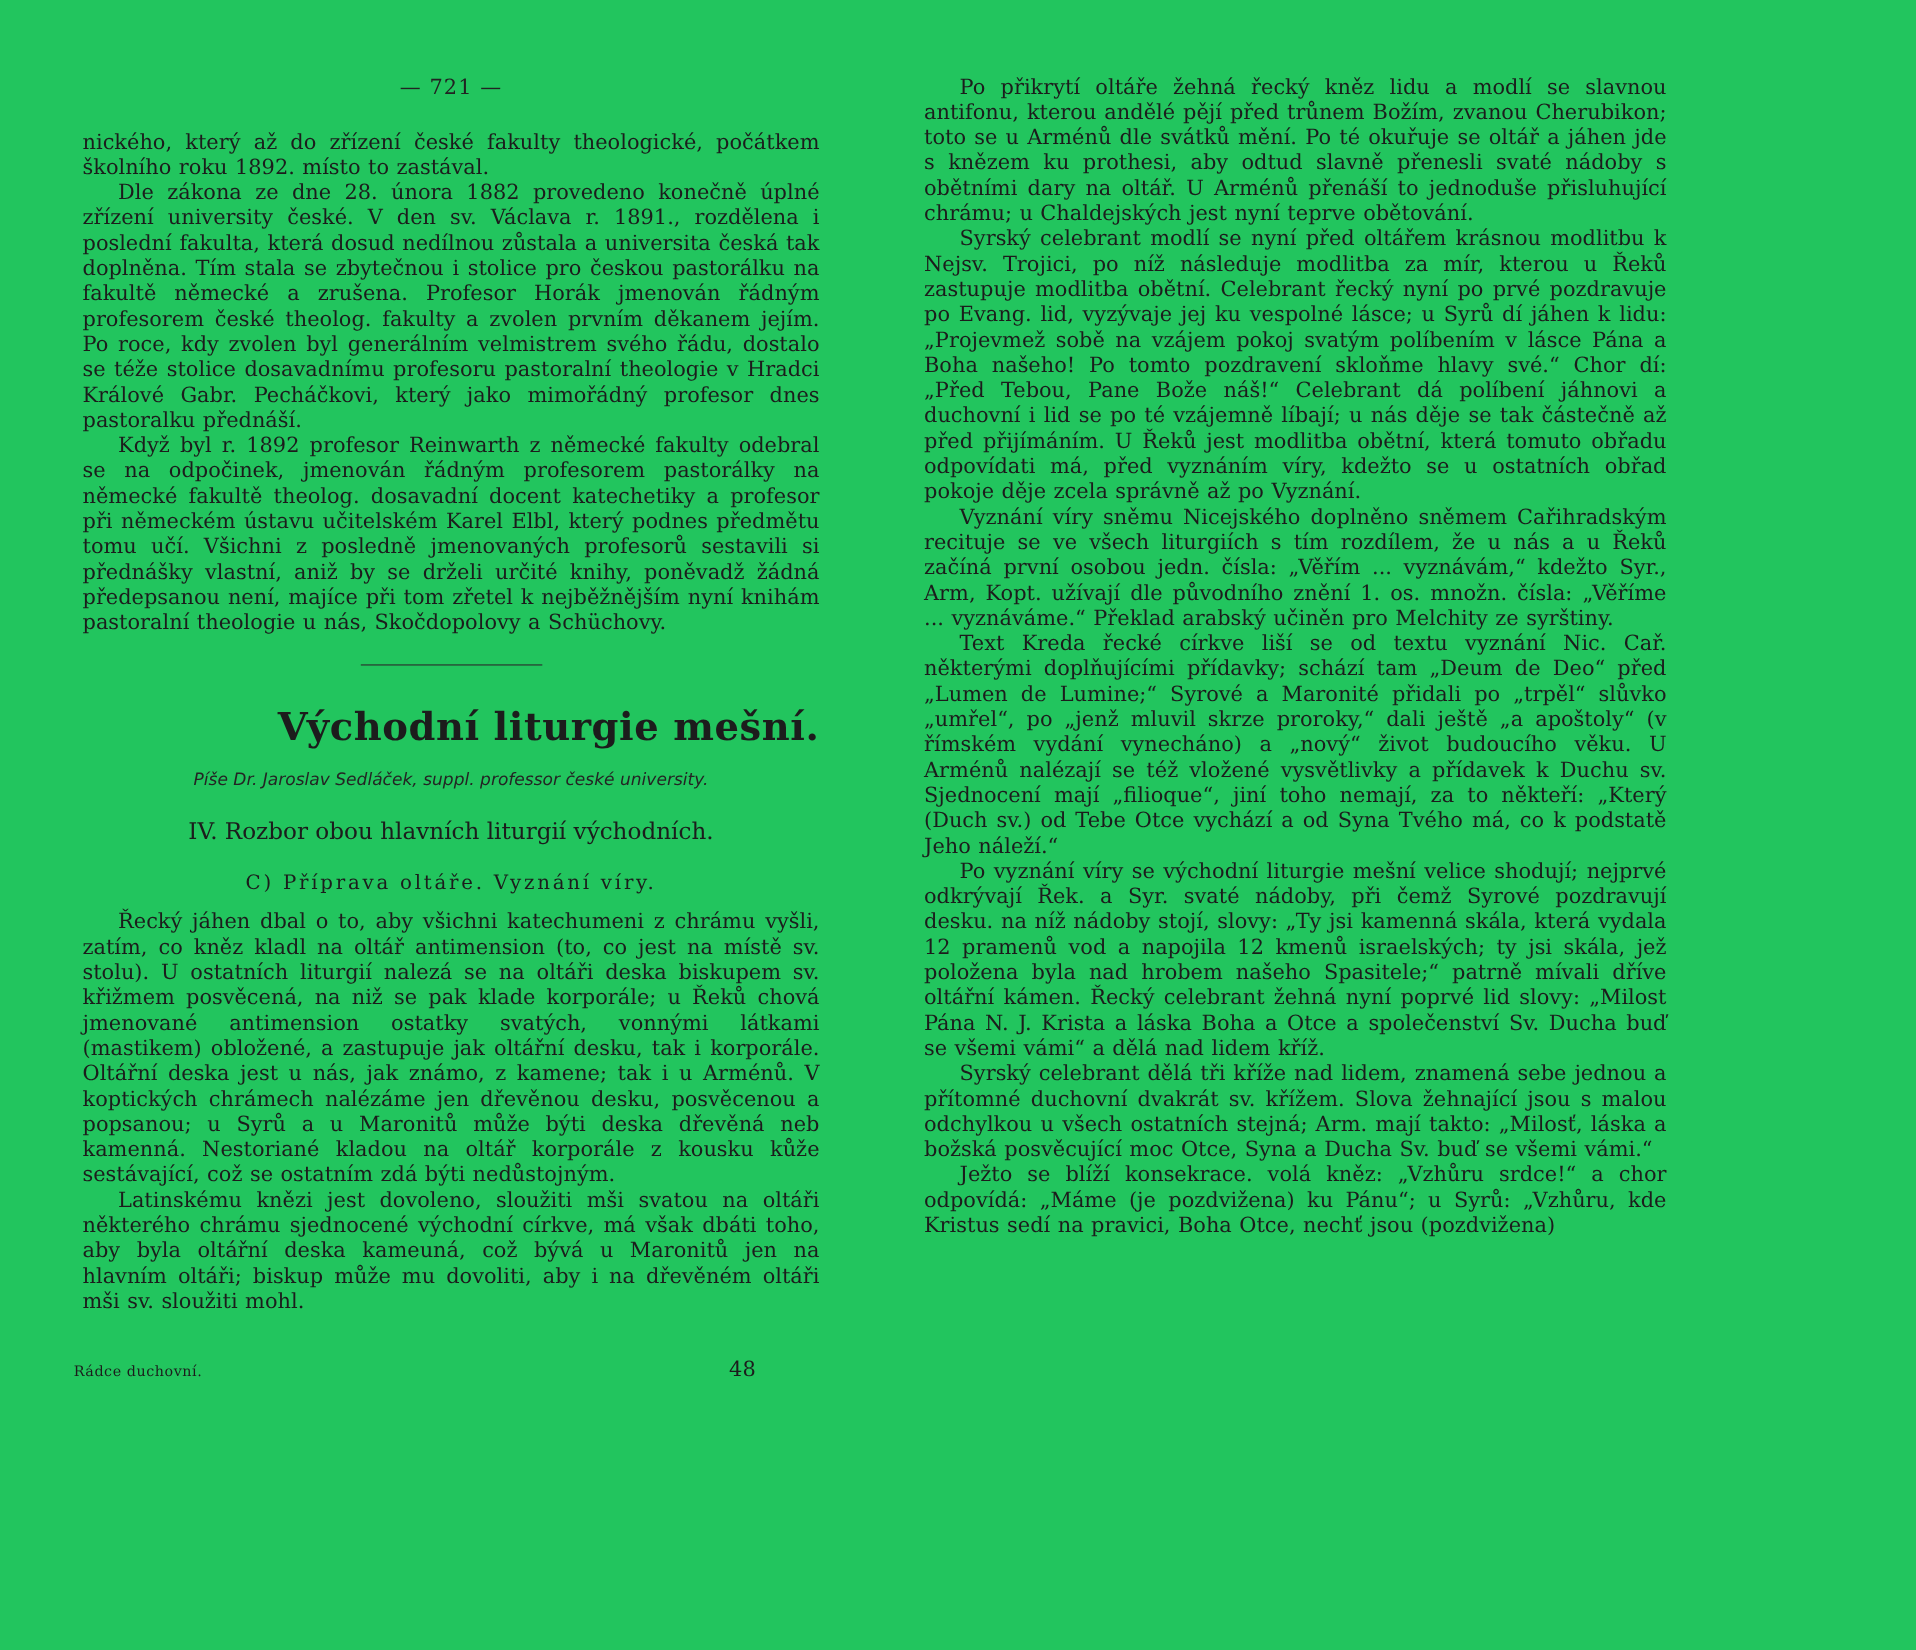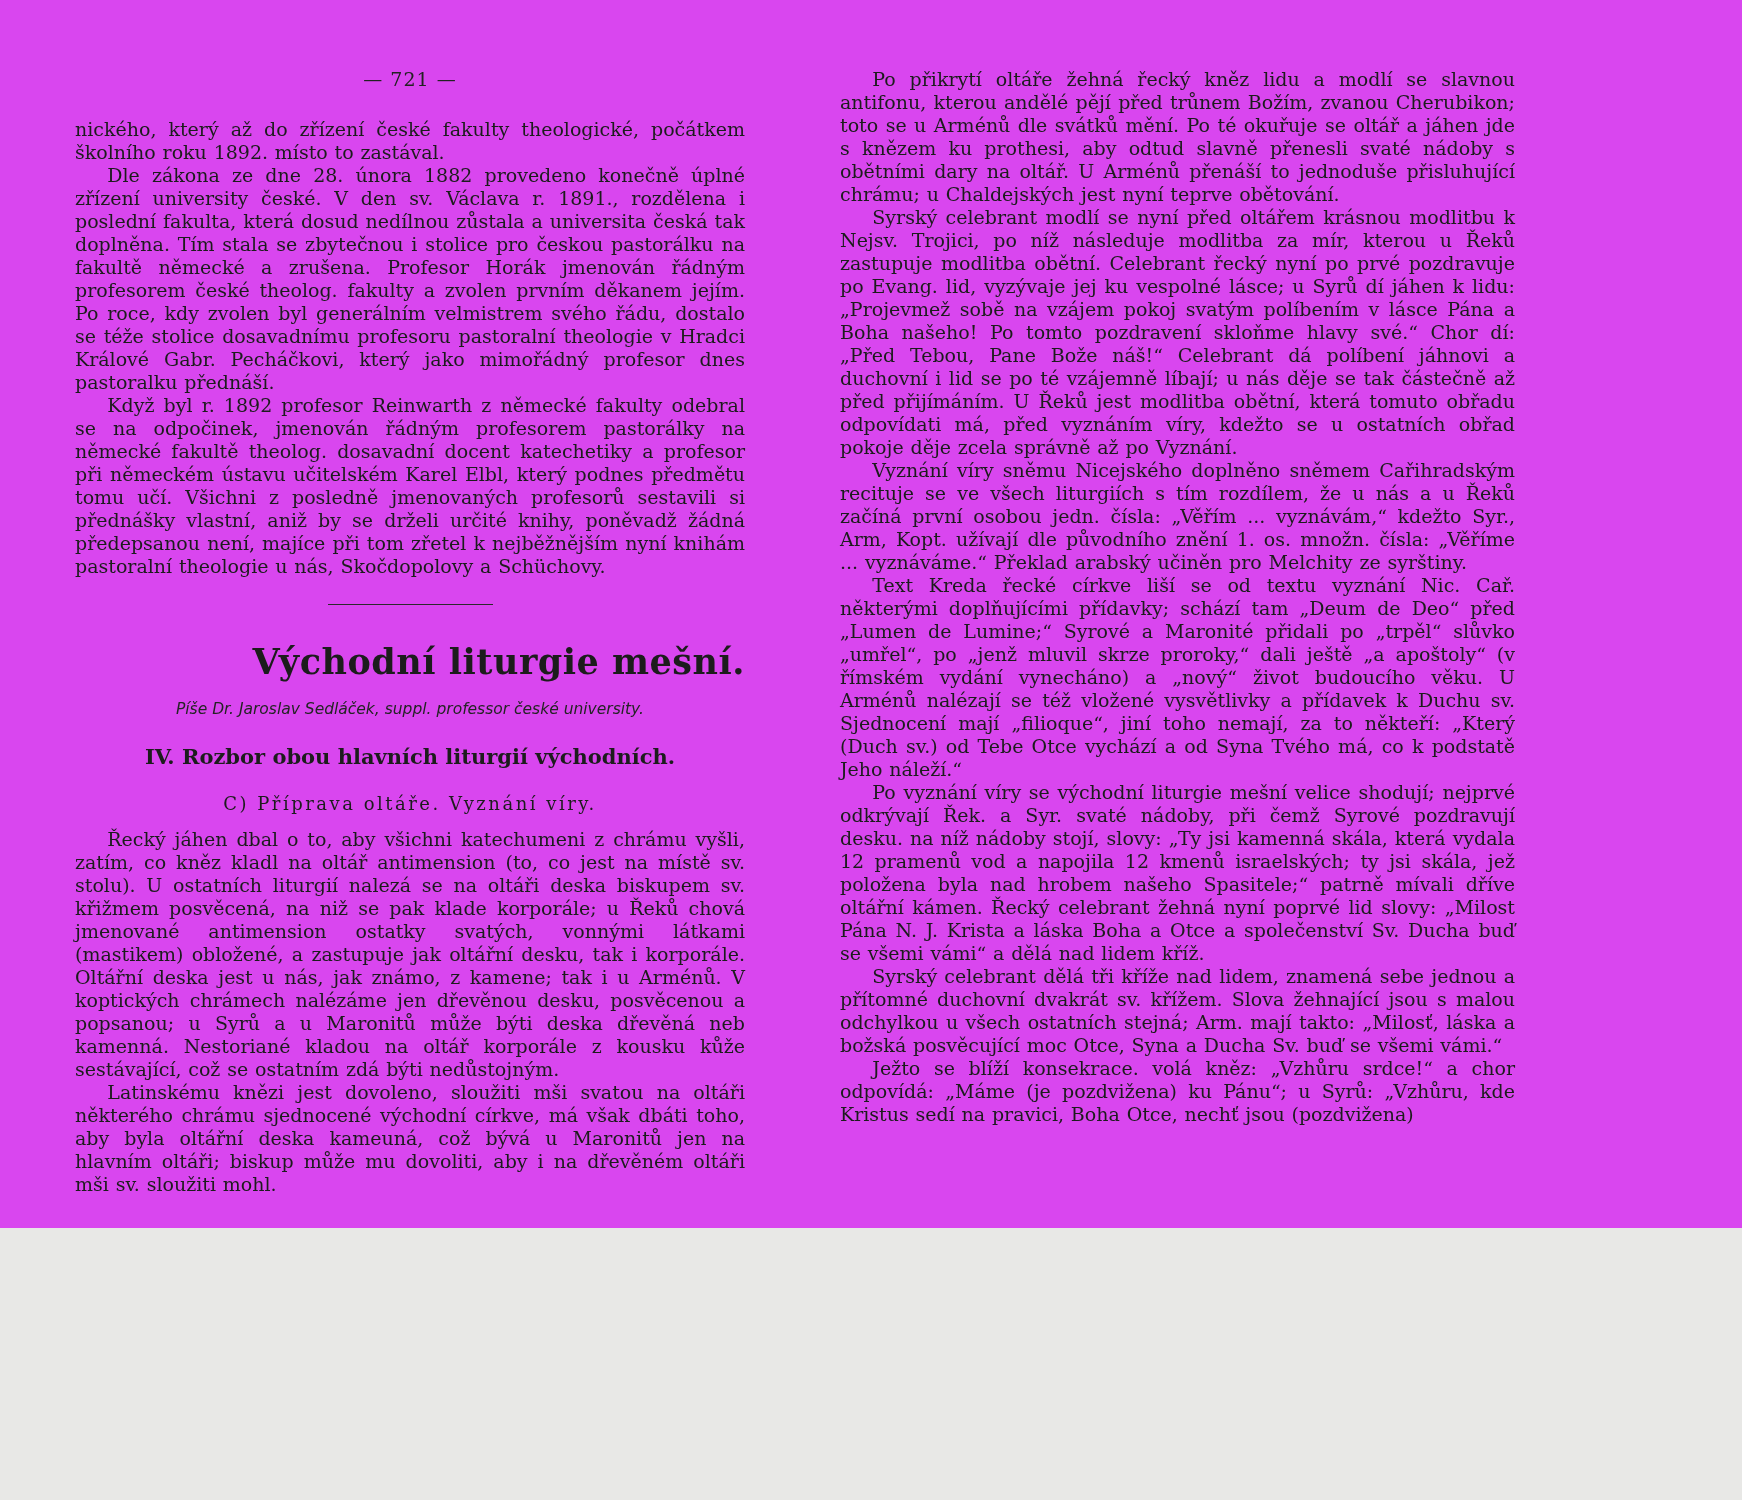--- a/index.html
+++ b/index.html
@@ -2,22 +2,22 @@
 <html><head>
 <meta charset="utf-8">
 <style>
   html, body { margin: 0; padding: 0; }
   body {
     background: #e8e8e6;
     font-family: "DejaVu Serif", "Liberation Serif", serif;
   }
   .spread {
     width: 1742px;
-    height: 1228px;
-    background: #d946ef;
+    height: 1500px;
+    background: #22c55e;
     color: #1c1c1c;
     display: flex;
     position: relative;
     overflow: hidden;
   }
   .page { box-sizing: border-box; position: relative; height: 100%; }
   .page-left  { width: 815px; padding: 68px 70px 0 75px; }
   .page-right { width: 927px; padding: 68px 227px 0 25px; }
 
   .page-number {
@@ -60,21 +60,21 @@
     color: #242424;
     font-style: italic;
   }
   .continuation {
     font-size: 15px;
     text-align: center;
     margin-top: 16px;
   }
   .section-heading {
     font-size: 21px;
-    font-weight: bold;
+    font-weight: normal;
     text-align: center;
     margin: 26px 0 0 0;
   }
   .subsection-heading {
     font-size: 18px;
     font-weight: normal;
     text-align: center;
     letter-spacing: 2.5px;
     margin: 24px 0 14px 0;
   }

